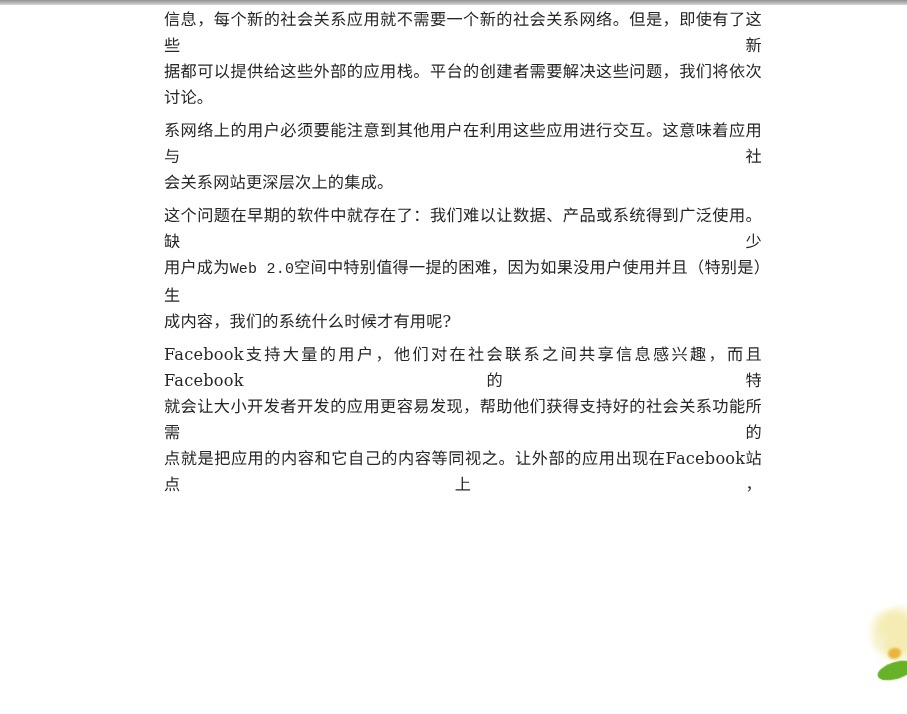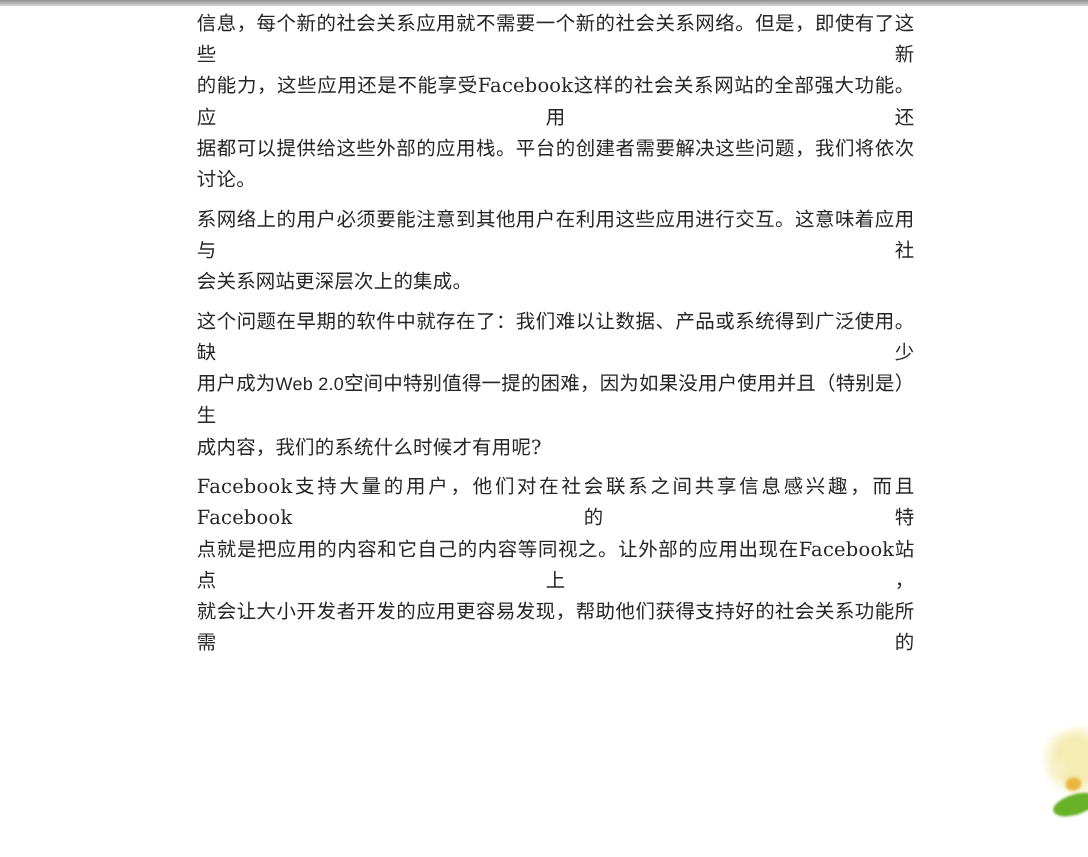--- a/index.html
+++ b/index.html
@@ -19,21 +19,21 @@
     letter-spacing:0.2px;
   }
   .para{margin:0 0 7px 16px;}
   .line{
     text-align:justify;
     text-justify:inter-character;
     min-height:26px;
   }
   .line.jl{text-align-last:justify;}
   .run-t{}
-  .run-n{font-family:Liberation Sans, sans-serif;font-size:15px;}
+  .run-n{font-family:Liberation Mono, monospace;font-size:15px;}
   .flower{
     position:absolute;right:0;bottom:12px;width:58px;height:92px;
     pointer-events:none;
   }
   .flower .petal{
     position:absolute;right:-14px;top:-2px;width:52px;height:58px;
     background:radial-gradient(ellipse at 55% 45%,
       var(--petal,#f4ecb2) 0%, var(--petal,#f4ecb2) 40%,
       rgba(255,255,255,0) 72%);
     filter:blur(2px);transform:rotate(-18deg);
@@ -53,36 +53,35 @@
   }
 </style>
 </head>
 <body style="--topbar: #8f8f8f; --ink: #262626; --petal: #f4ecb2; --fcenter: #e9b53e; --leaf: #67b226;">
 
 <div class="top-border"></div>
 
 <div class="doc">
     <div class="para">
       <div class="line jl"><span class="run-t">信息，每个新的社会关系应用就不需要一个新的社会关系网络。但是，即使有了这些新</span></div>
-      <div class="line jl"><span class="run-t">的能力，这些应用还是不能享受Facebook这样的社会关系网站的全部强大功能。应用还</span></div>
       <div class="line"><span class="run-t">据都可以提供给这些外部的应用栈。平台的创建者需要解决这些问题，我们将依次讨论。</span></div>
     </div>
     <div class="para">
       <div class="line jl"><span class="run-t">系网络上的用户必须要能注意到其他用户在利用这些应用进行交互。这意味着应用与社</span></div>
       <div class="line"><span class="run-t">会关系网站更深层次上的集成。</span></div>
     </div>
     <div class="para">
       <div class="line jl"><span class="run-t">这个问题在早期的软件中就存在了：我们难以让数据、产品或系统得到广泛使用。缺少</span></div>
       <div class="line jl"><span class="run-t">用户成为</span><span class="run-n">Web 2.0</span><span class="run-t">空间中特别值得一提的困难，因为如果没用户使用并且（特别是）生</span></div>
       <div class="line"><span class="run-t">成内容，我们的系统什么时候才有用呢?</span></div>
     </div>
     <div class="para">
       <div class="line jl"><span class="run-t">Facebook支持大量的用户，他们对在社会联系之间共享信息感兴趣，而且Facebook的特</span></div>
+      <div class="line jl"><span class="run-t">就会让大小开发者开发的应用更容易发现，帮助他们获得支持好的社会关系功能所需的</span></div>
       <div class="line jl"><span class="run-t">点就是把应用的内容和它自己的内容等同视之。让外部的应用出现在Facebook站点上，</span></div>
-      <div class="line jl"><span class="run-t">就会让大小开发者开发的应用更容易发现，帮助他们获得支持好的社会关系功能所需的</span></div>
     </div>
     <div class="para">
       <div class="line jl"></div>
     </div>
   </div>
 
 <div class="flower">
   <div class="petal"></div>
   <div class="petal2"></div>
   <div class="center"></div>

